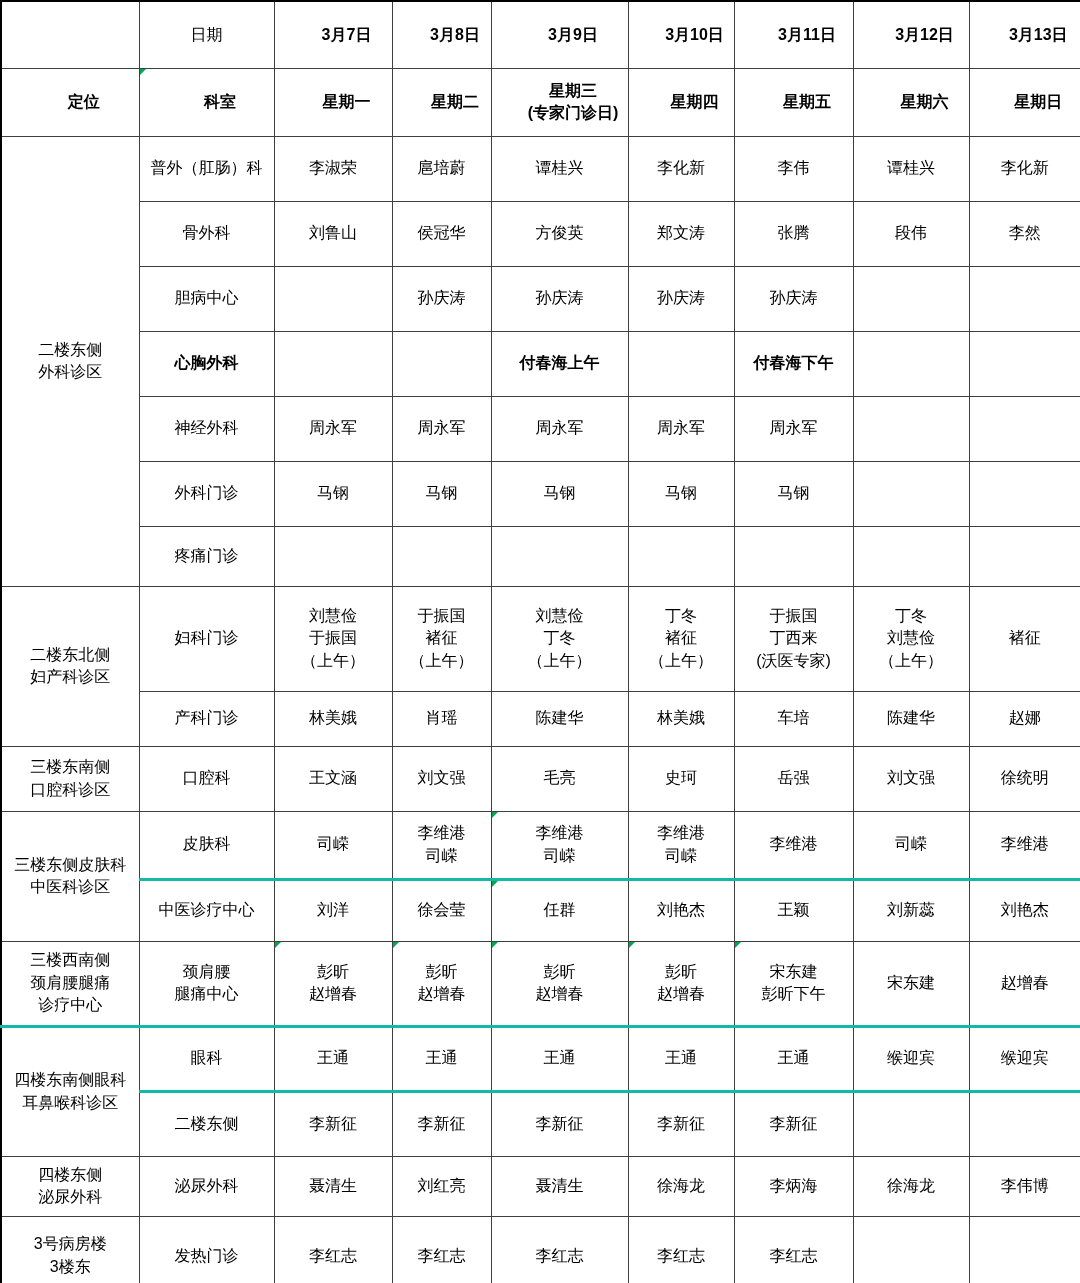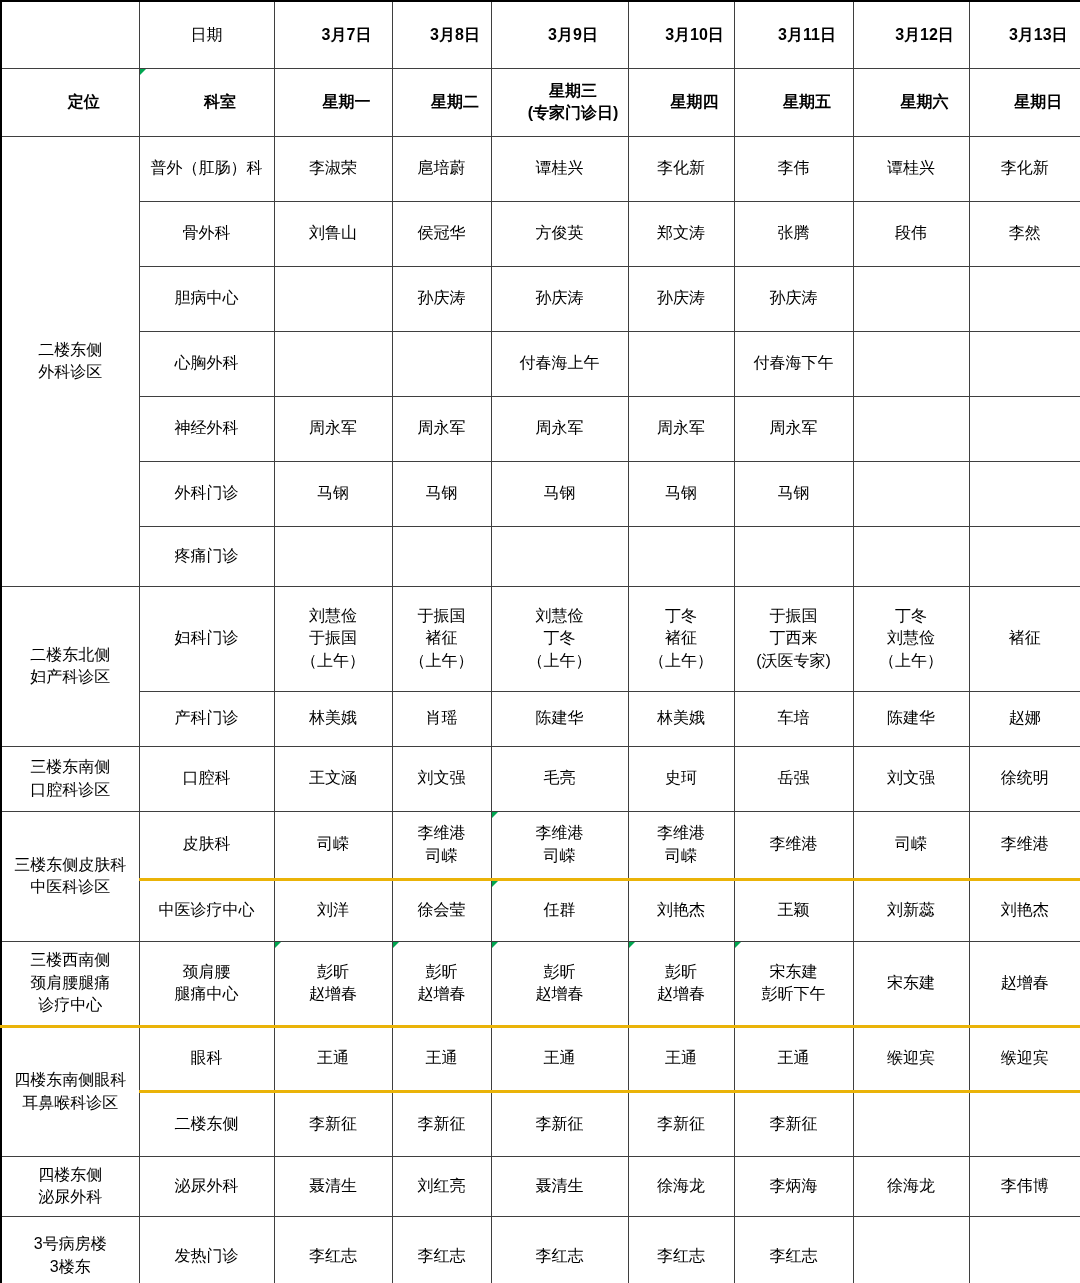--- a/index.html
+++ b/index.html
@@ -10,21 +10,21 @@
   }
   td{
     border:1px solid #3f3f3f;
     text-align:center;vertical-align:middle;
     font-size:16px;line-height:1.4;
     white-space:pre-line;
     padding:2px 3px;box-sizing:border-box;
     position:relative;overflow:hidden;
   }
   td.bold{font-weight:bold;padding-left:30px;}
-  td.thick-top{border-top:3px solid #eab308;}
+  td.thick-top{border-top:3px solid #14b8a6;}
   td.mark::before{
     content:"";position:absolute;top:0;left:0;width:0;height:0;
     border-top:6px solid #00a650;border-right:6px solid transparent;
   }
 </style>
 </head>
 <body>
 
 <table data-name="schedule-table">
   <colgroup>
@@ -87,21 +87,21 @@
       <tr data-name="schedule-row" style="height: 65px;">
         <td data-name="dept-cell">胆病中心</td>
         <td data-name="schedule-cell"></td>
         <td data-name="schedule-cell">孙庆涛</td>
         <td data-name="schedule-cell">孙庆涛</td>
         <td data-name="schedule-cell">孙庆涛</td>
         <td data-name="schedule-cell">孙庆涛</td>
         <td data-name="schedule-cell"></td>
         <td data-name="schedule-cell"></td>
       </tr>
-      <tr data-name="schedule-row" style="height: 65px;">
+      <tr data-name="schedule-row" style="height: 65px; font-weight: bold;">
         <td data-name="dept-cell">心胸外科</td>
         <td data-name="schedule-cell"></td>
         <td data-name="schedule-cell"></td>
         <td data-name="schedule-cell">付春海上午</td>
         <td data-name="schedule-cell"></td>
         <td data-name="schedule-cell">付春海下午</td>
         <td data-name="schedule-cell"></td>
         <td data-name="schedule-cell"></td>
       </tr>
       <tr data-name="schedule-row" style="height: 65px; margin-top: 32px;">

